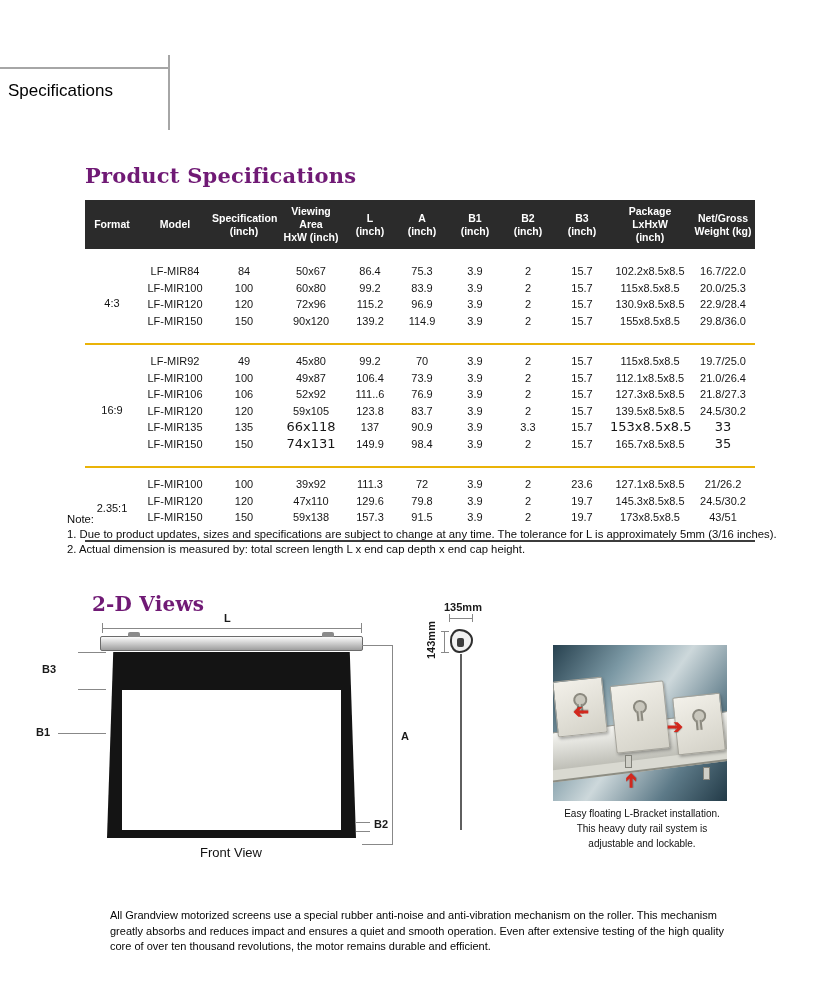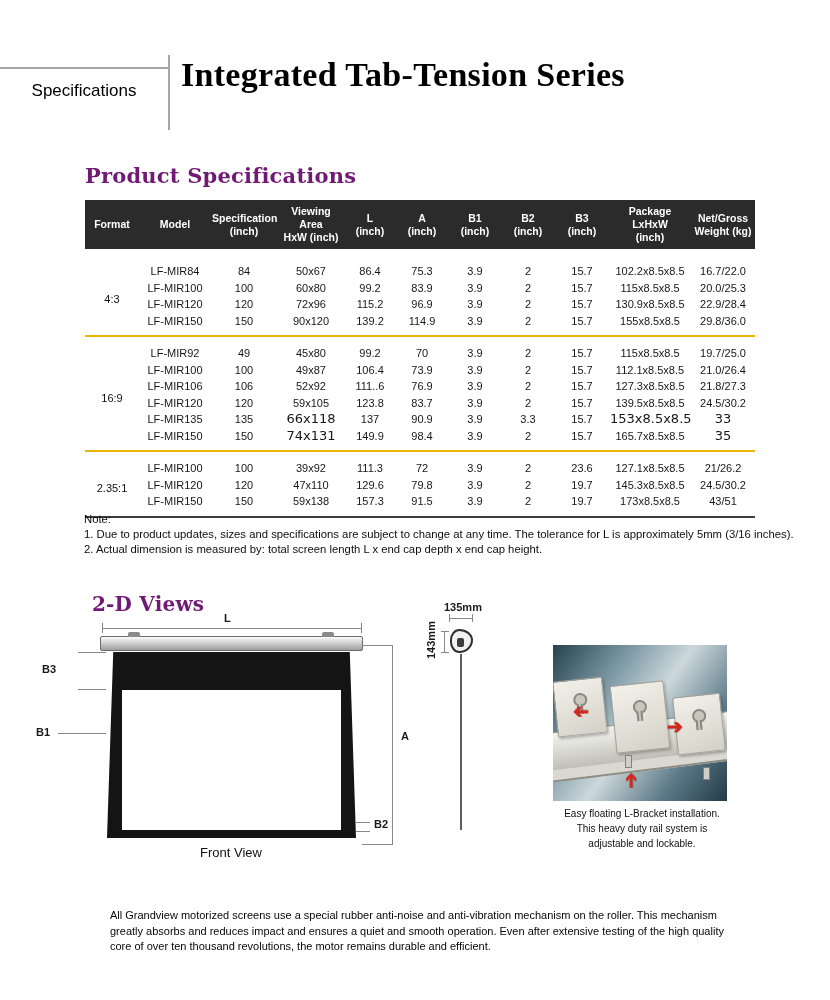--- a/index.html
+++ b/index.html
@@ -2,21 +2,21 @@
 <html><head>
 <meta charset="utf-8">
 <style>
   * { box-sizing: border-box; margin: 0; padding: 0; }
   body { background: #ffffff; font-family: "Liberation Sans", sans-serif; color: #111; }
   .page { position: relative; width: 830px; height: 1000px; background: #fff; overflow: hidden; }
 
   
   .top-rule  { position: absolute; left: 0; top: 67px; width: 169px; height: 2px; background: #a6a6a6; }
   .v-rule    { position: absolute; left: 168px; top: 55px; width: 2px; height: 75px; background: #a6a6a6; }
-  .tab-label { position: absolute; left: 8px; top: 81px; width: 152px; text-align: center; font-size: 17px; color: #000; }
+  .tab-label { position: absolute; left: 8px; top: 81px; width: 152px; text-align: left; font-size: 17px; color: #000; }
   .doc-title { position: absolute; left: 181px; top: 56px; font-family: "Liberation Serif", serif;
                font-weight: bold; font-size: 34px; letter-spacing: 0.3px; color: #000; }
 
   
   .section-heading { font-family: "DejaVu Serif", serif; font-weight: bold; color: #701a75; letter-spacing: 0.2px; }
   .ps-heading    { position: absolute; left: 85px; top: 163px; font-size: 21px; }
   .views-heading { position: absolute; left: 92px; top: 592px; font-size: 20px; }
 
   
   .spec-table { position: absolute; left: 85px; top: 200px; width: 670px; border-collapse: collapse;
@@ -30,26 +30,26 @@
   .spec-table th:nth-child(5)  { width: 50px; }
   .spec-table th:nth-child(6)  { width: 54px; }
   .spec-table th:nth-child(7)  { width: 52px; }
   .spec-table th:nth-child(8)  { width: 54px; }
   .spec-table th:nth-child(9)  { width: 54px; }
   .spec-table th:nth-child(10) { width: 82px; }
   .spec-table th:nth-child(11) { width: 64px; }
   .spec-table tbody td { text-align: center; padding: 2px 1px; line-height: 12.5px; color: #161616; vertical-align: middle; }
   .spec-table tbody tr:first-child td { padding-top: 16px; }
   .spec-table tbody tr.group-start td { border-top: 2px solid #eab308; padding-top: 10px; }
-  .spec-table tbody tr.group-end td   { padding-bottom: 8px; }
+  .spec-table tbody tr.group-end td   { padding-bottom: 16px; }
   .spec-table td.fmt { font-size: 11px; color: #111; }
   .spec-table td.alt { font-size: 13px; font-family: "DejaVu Sans", sans-serif; }
 
   
-  .note { position: absolute; left: 84px; top: 512px; font-size: 11.3px; line-height: 15px; color: #0d0d0d; }
+  .note { position: absolute; left: 67px; top: 512px; font-size: 11.3px; line-height: 15px; color: #0d0d0d; }
 
   
   .line { position: absolute; background: #888; }
   .dim-label { position: absolute; font-size: 11px; font-weight: bold; color: #1a1a1a; }
   .casing { position: absolute; left: 100px; top: 636px; width: 263px; height: 15px;
             background: linear-gradient(#fbfbfb, #9e9e9e); border: 1px solid #6b6b6b; border-radius: 2px; }
   .casing-tab { position: absolute; top: 632px; width: 12px; height: 5px; background: #8a8a8a; border-radius: 2px 2px 0 0; }
   .screen-black { position: absolute; left: 107px; top: 652px; width: 249px; height: 186px; background: #141414;
                   clip-path: polygon(2.5% 0%, 97.5% 0%, 100% 100%, 0% 100%); }
   .screen-white { position: absolute; left: 122px; top: 690px; width: 219px; height: 140px; background: #fff; }
@@ -92,21 +92,20 @@
                  line-height: 15.5px; color: #060606; }
 </style>
 </head>
 <body>
 
 <div class="page">
 
   <div class="top-rule"></div>
   <div class="v-rule"></div>
   <div class="tab-label">Specifications</div>
-  <div class="doc-title">Integrated Tab-Tension Series</div>
 
   <div class="section-heading ps-heading">Product Specifications</div>
 
   <table class="spec-table">
     <thead>
       <tr>
           <th>Format</th>
           <th>Model</th>
           <th>Specification
 (inch)</th>

